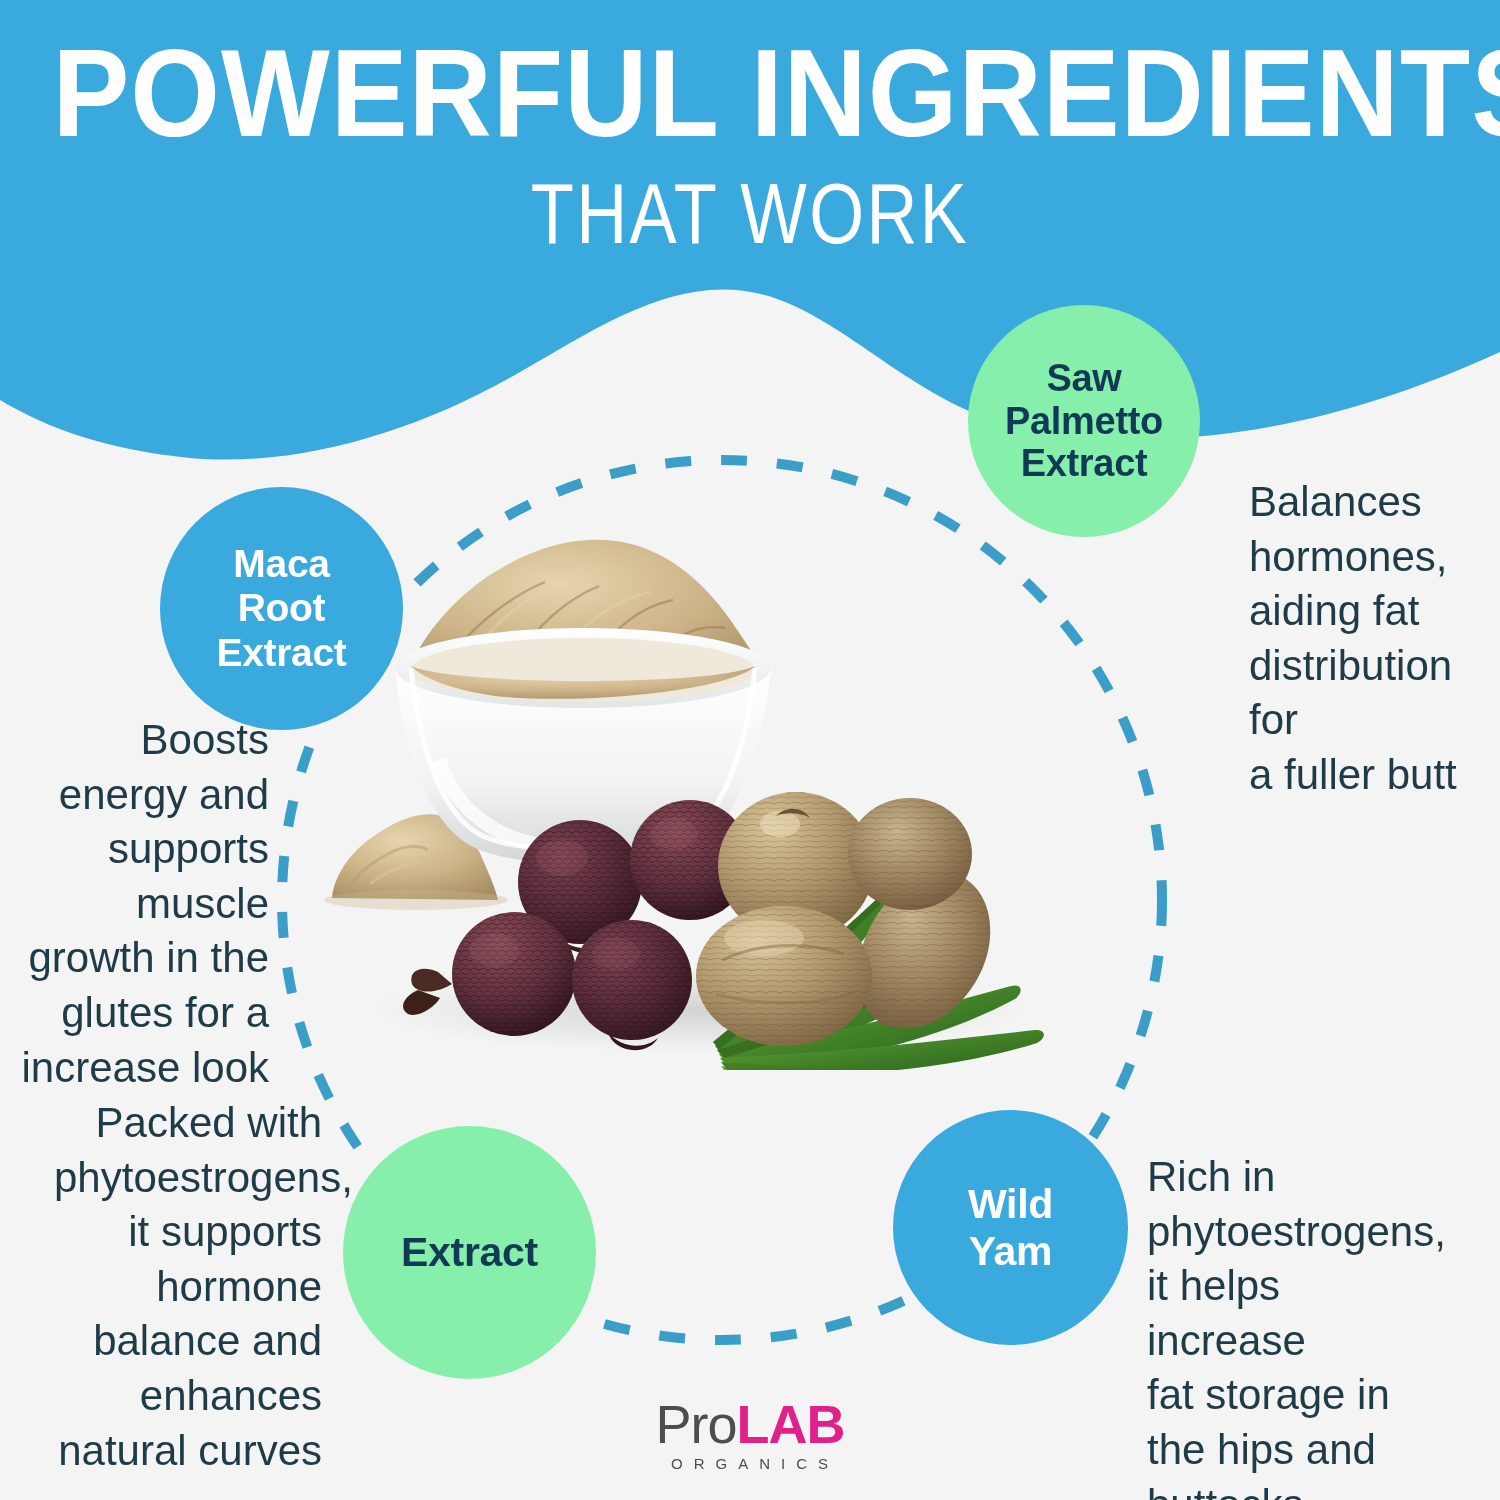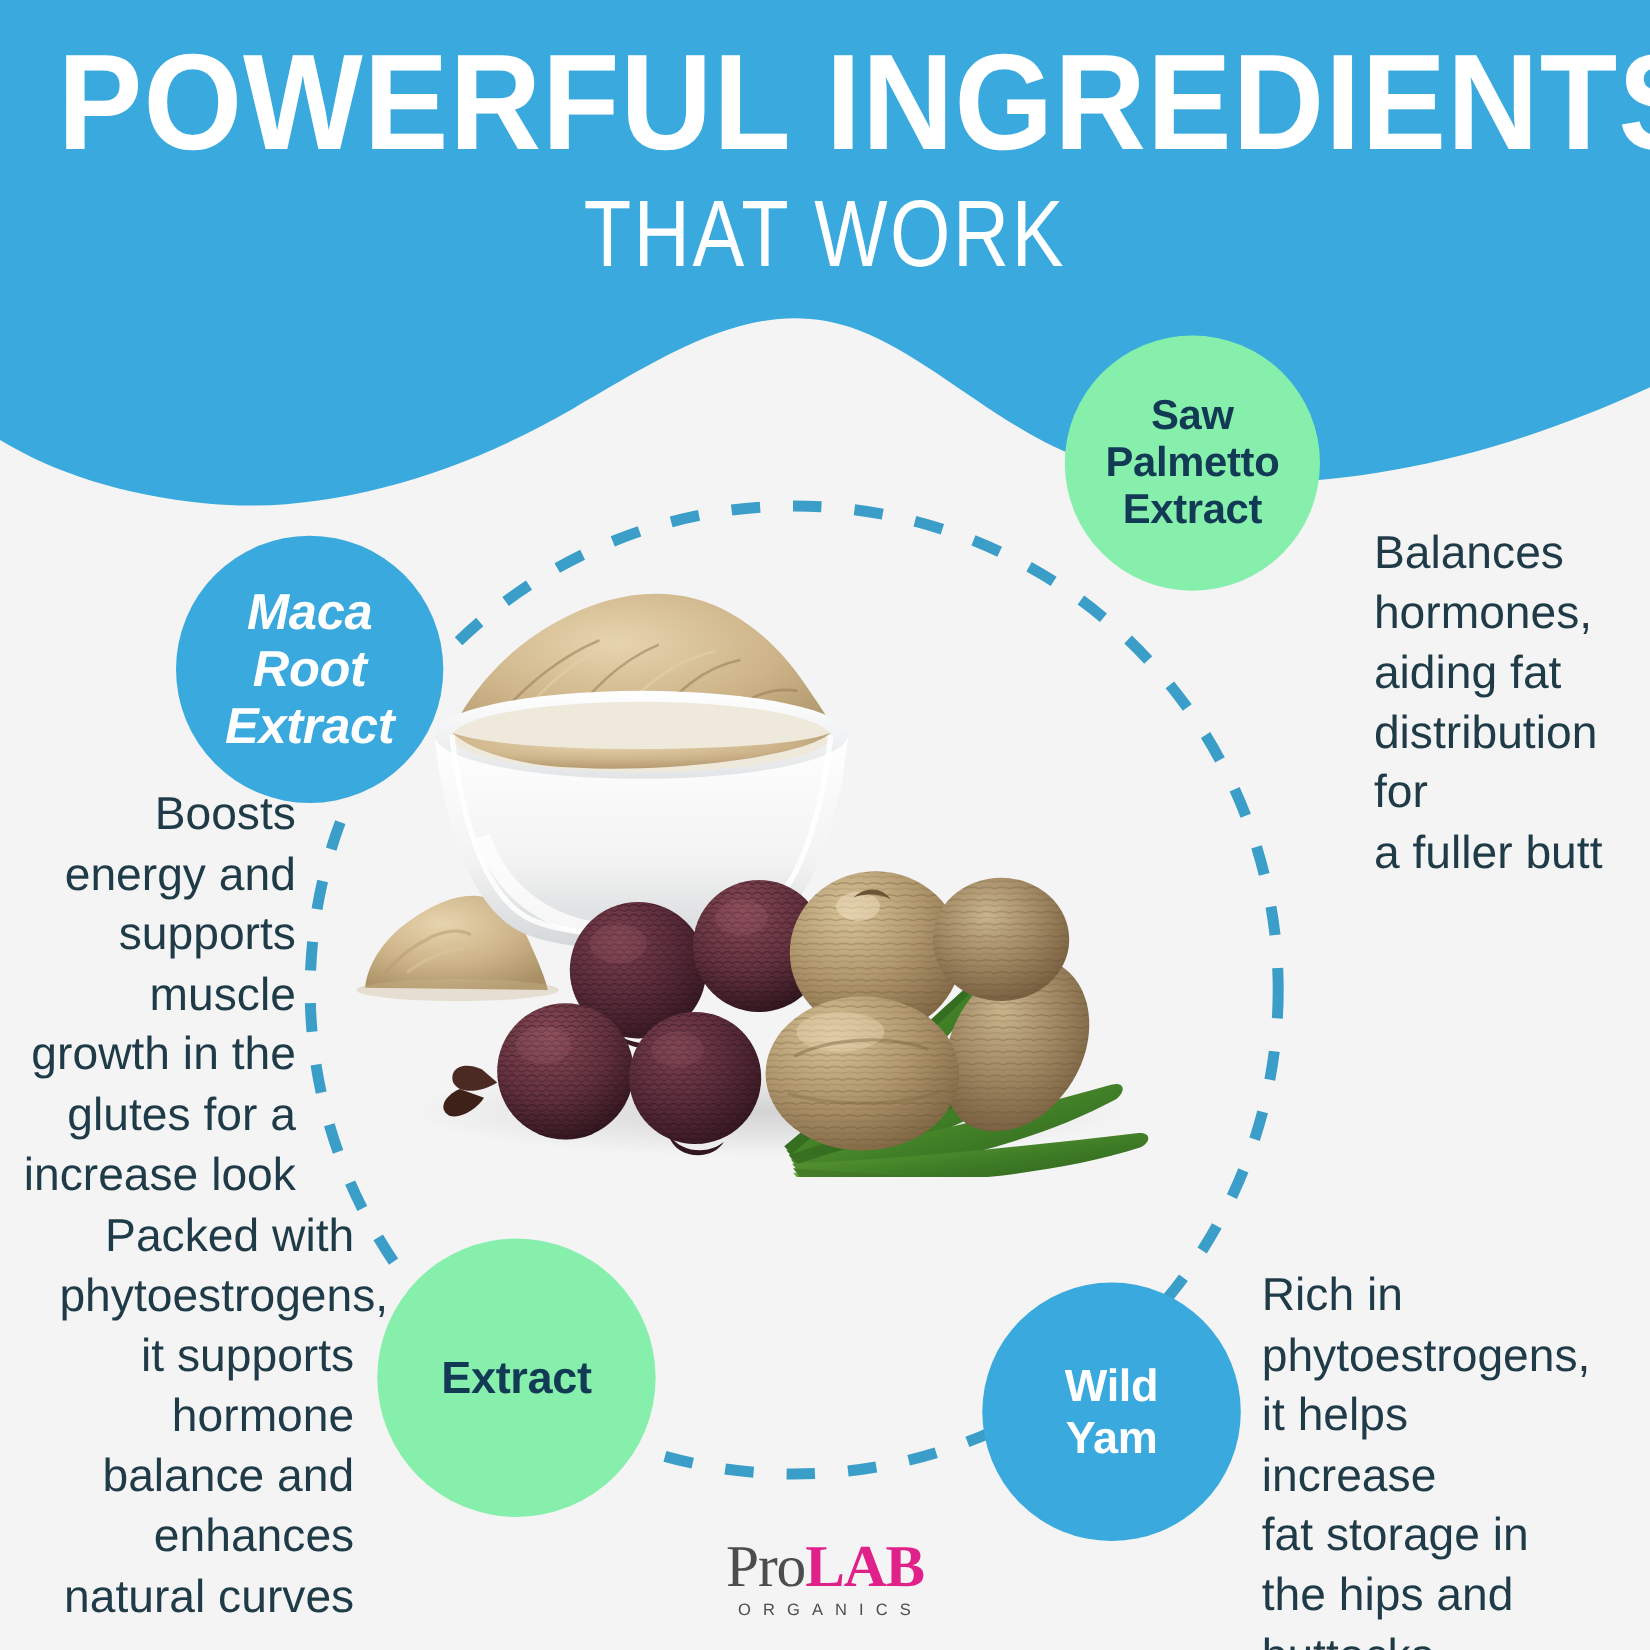--- a/index.html
+++ b/index.html
@@ -109,30 +109,30 @@
   #bubble-saw {
     left: 968px; top: 305px;
     width: 232px; height: 232px;
   }
   #bubble-saw .bubble-label { font-size: 38px; }
 
   #bubble-maca {
     left: 160px; top: 487px;
     width: 243px; height: 243px;
   }
-  #bubble-maca .bubble-label { font-size: 46px; font-style: italic; }
+  #bubble-maca .bubble-label { font-size: 39px; }
 
   #bubble-aguaje {
     left: 343px; top: 1126px;
     width: 253px; height: 253px;
   }
   #bubble-aguaje .bubble-label { font-size: 41px; }
 
   #bubble-yam {
-    left: 893px; top: 1166px;
+    left: 893px; top: 1110px;
     width: 235px; height: 235px;
   }
   #bubble-yam .bubble-label { font-size: 41px; }
 
   
   .desc {
     position: absolute;
     z-index: 6;
     color: #1f3b48;
     font-family: "Liberation Sans", sans-serif;
@@ -148,21 +148,21 @@
 
   
   .logo {
     position: absolute;
     left: 0; bottom: 28px;
     width: 1500px;
     text-align: center;
     z-index: 7;
   }
   .logo-top {
-    font-family: Liberation Serif, serif;
+    font-family: Liberation Sans, sans-serif;
     font-size: 54px;
     line-height: 1;
     letter-spacing: -1px;
     white-space: nowrap;
   }
   .logo-pro { color: #4d4d4d; font-weight: 400; }
   .logo-lab { color: #e0218a; font-weight: 700; }
   .logo-sub {
     font-family: "Liberation Sans", sans-serif;
     font-size: 15px;

